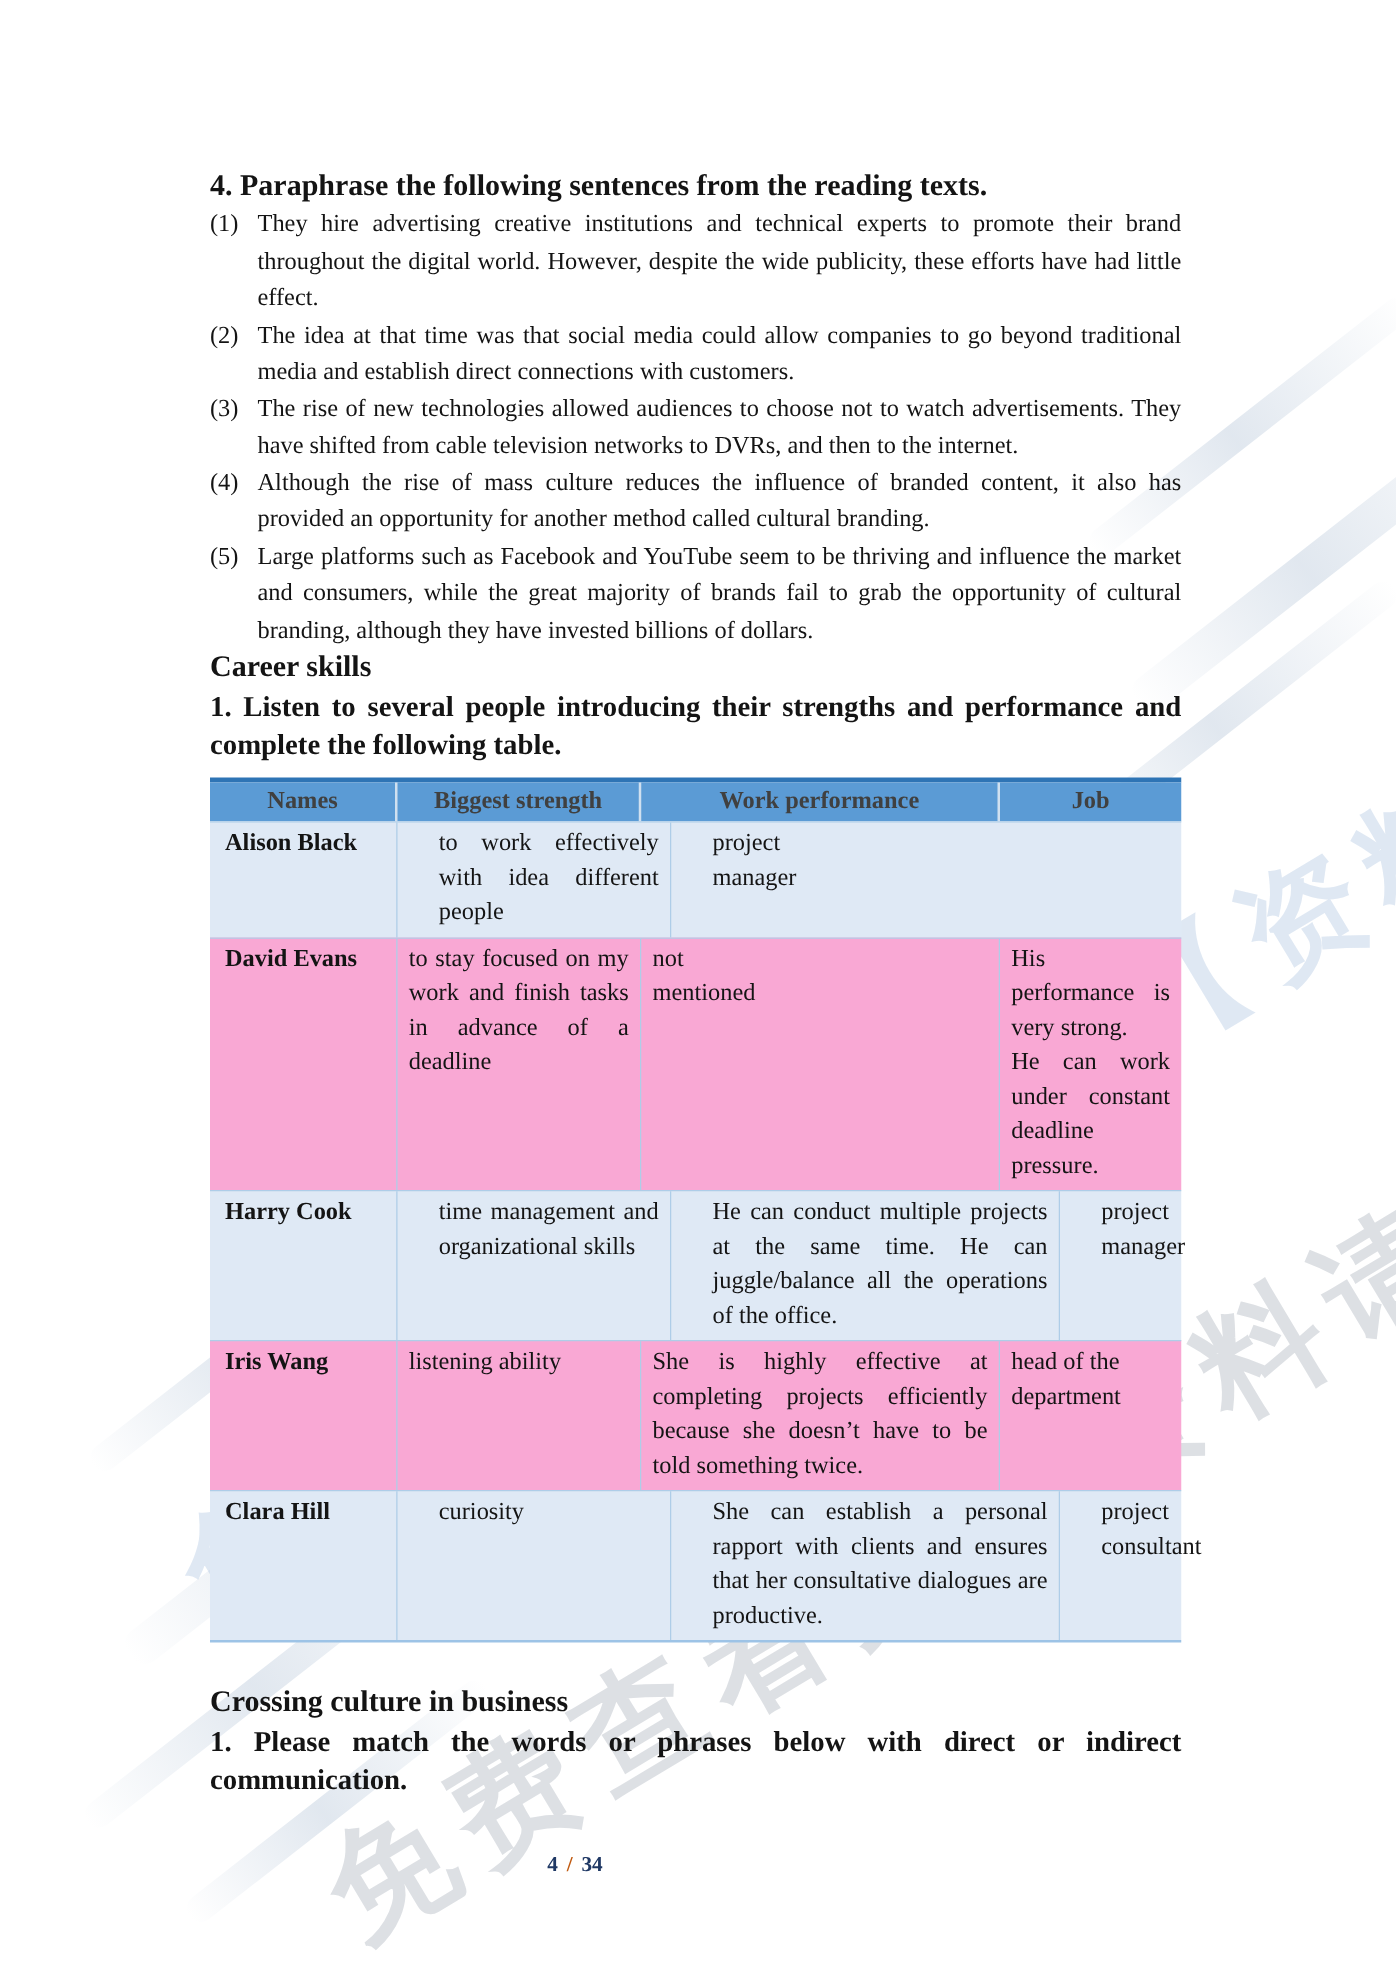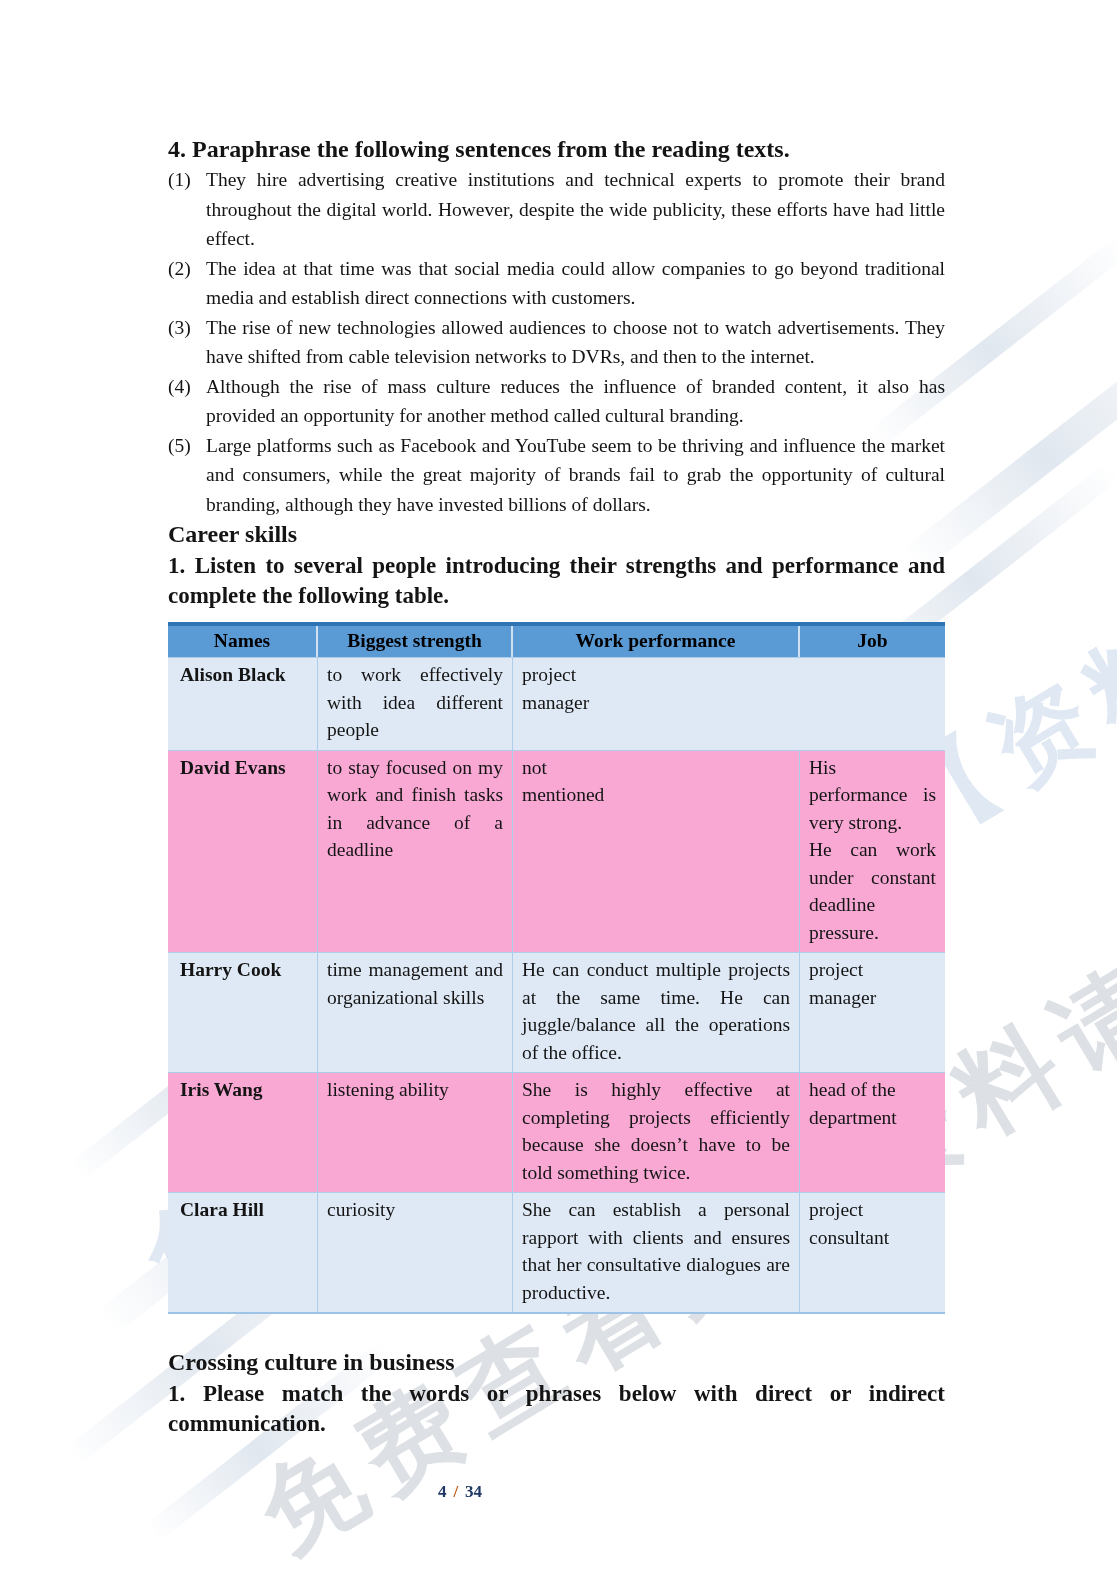--- a/index.html
+++ b/index.html
@@ -29,24 +29,24 @@
   .para-list{margin-top:1px;}
   .pl-item{position:relative;padding-left:38px;font-size:19.5px;line-height:29.5px;
     text-align:justify;}
   .pl-num{position:absolute;left:0;top:0;}
   .section-gap{}
   .instr{font-size:23px;font-weight:bold;line-height:30px;text-align:justify;margin-top:2px;}
   
   .tbl{margin-top:11px;border-top:4px solid #2e74b5;border-bottom:2px solid #9dc3e6;}
   .t-head{display:grid;grid-template-columns:150px 195px 287px 145px;background:#5b9bd5;}
   .t-h{font-size:19.5px;font-weight:bold;text-align:center;padding:4px 4px 5px;
-    border-right:2px solid #cfe0f0;color:#000000;}
+    border-right:2px solid #cfe0f0;color:#404040;}
   .t-h:last-child{border-right:none;}
   .t-row{display:grid;grid-template-columns:150px 195px 287px 145px;border-top:1px solid #aecde8;}
-  .t-row.odd{background:#dfe9f5;}
+  .t-row.odd{background:#dfe9f5;gap:24px;}
   .t-row.even{background:#f9a8d4;}
   .t-c{font-size:19.5px;line-height:27.5px;padding:3px 9px 6px;border-right:1px solid #aecde8;}
   .t-c.name{font-weight:bold;padding-left:12px;}
   .t-c.just{text-align:justify;}
   .t-c.pre{white-space:pre-line;}
   .t-c:last-child{border-right:none;}
   
   .footer{position:absolute;top:1482px;left:0;width:920px;text-align:center;z-index:2;
     font-size:17px;font-weight:bold;}
   .pg-num{color:#1f3864;}

